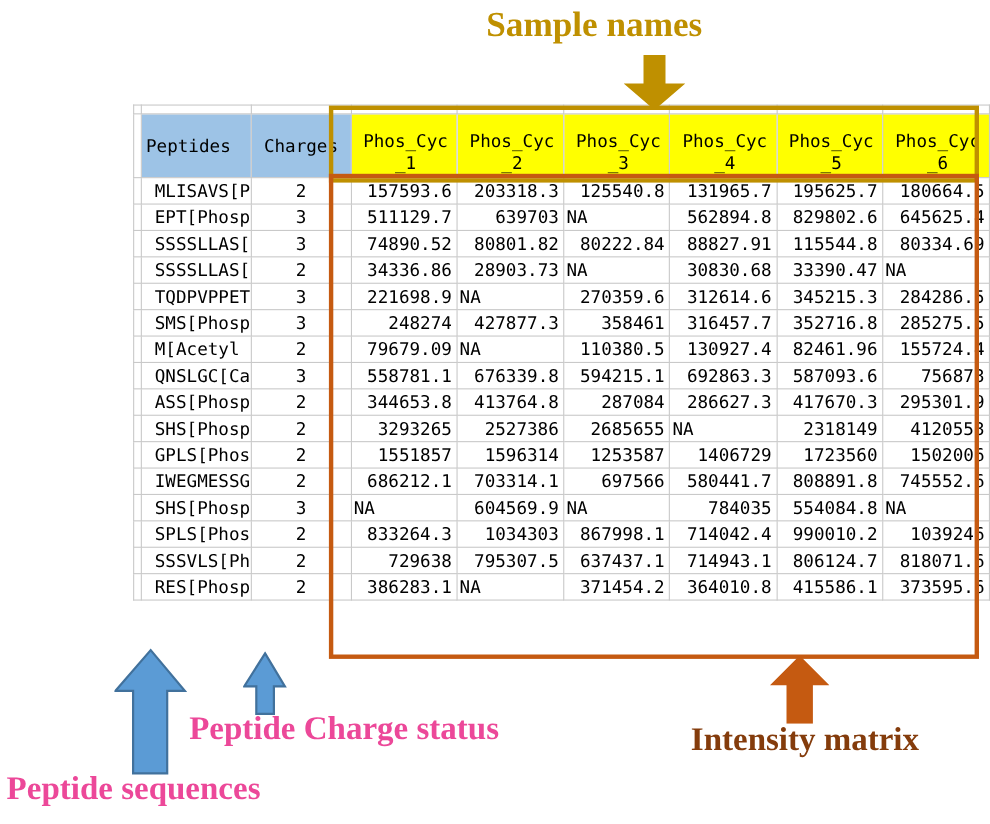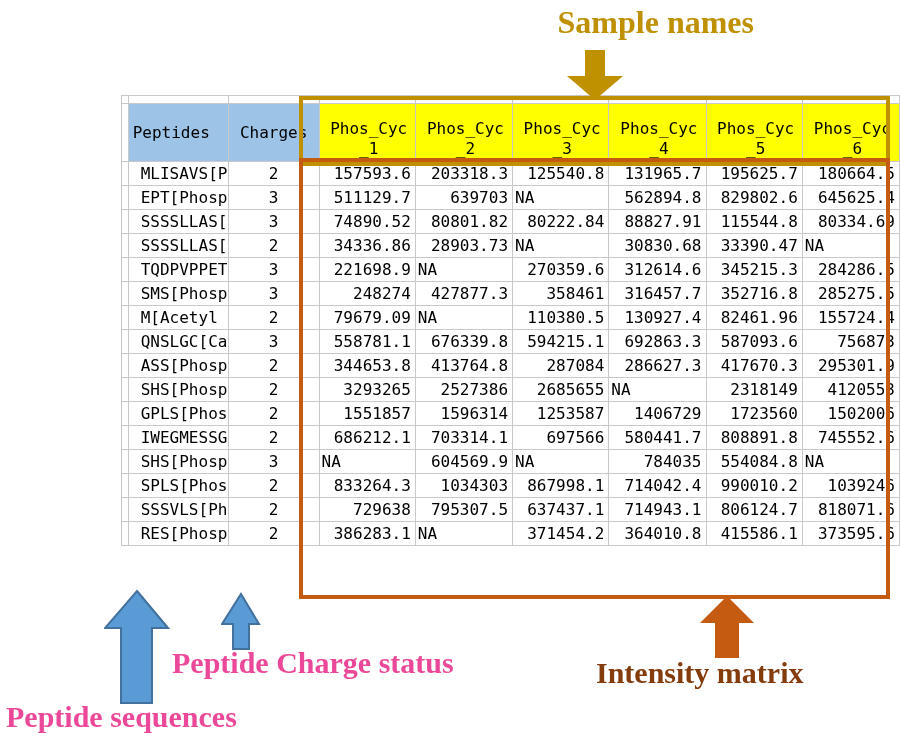--- a/index.html
+++ b/index.html
@@ -284,21 +284,21 @@
           <td class="val">415586.1</td>
           <td class="val">373595.6</td>
         </tr>
       </tbody>
   </table>
 </div>
 
 <div class="gold-box"></div>
 <div class="orange-box"></div>
 
-<div class="ann gold" style="left:484px;top:4px;width:270px;text-align:right;">Sample names</div>
+<div class="ann gold" style="left:442px;top:4px;width:270px;text-align:left;">Sample names</div>
 
 <svg class="arrow" style="left:567px;top:50px;" width="56" height="50">
   <polygon points="18,0 38,0 38,26 56,26 28,50 0,26 18,26" fill="#bf9000"></polygon>
 </svg>
 
 <svg class="arrow" style="left:104px;top:589px;" width="66" height="116">
   <polygon points="33,2 64,39 48,39 48,114 17,114 17,39 1,39" fill="#5b9bd5" stroke="#41719c" stroke-width="2"></polygon>
 </svg>
 
 <svg class="arrow" style="left:221px;top:592px;" width="40" height="59">
@@ -306,13 +306,13 @@
 </svg>
 
 <svg class="arrow" style="left:700px;top:596px;" width="54" height="62">
   <polygon points="27,0 54,27 39,27 39,62 15,62 15,27 0,27" fill="#c55a11"></polygon>
 </svg>
 
 <div class="ann blue" style="left:172px;top:646px;">Peptide Charge status</div>
 
 <div class="ann blue" style="left:6px;top:700px;">Peptide sequences</div>
 
-<div class="ann brown" style="left:596px;top:656px;">Intensity matrix</div>
+<div class="ann brown" style="left:628px;top:656px;">Intensity matrix</div>
 
 </body></html>

